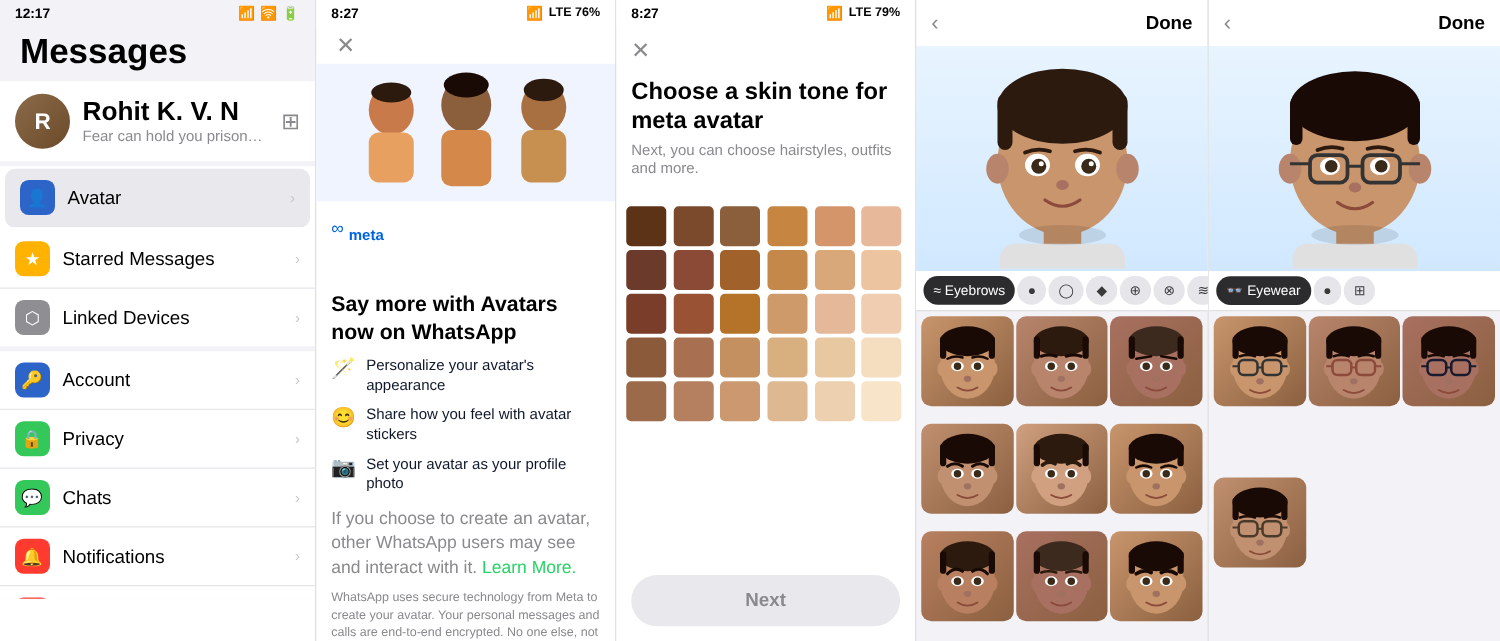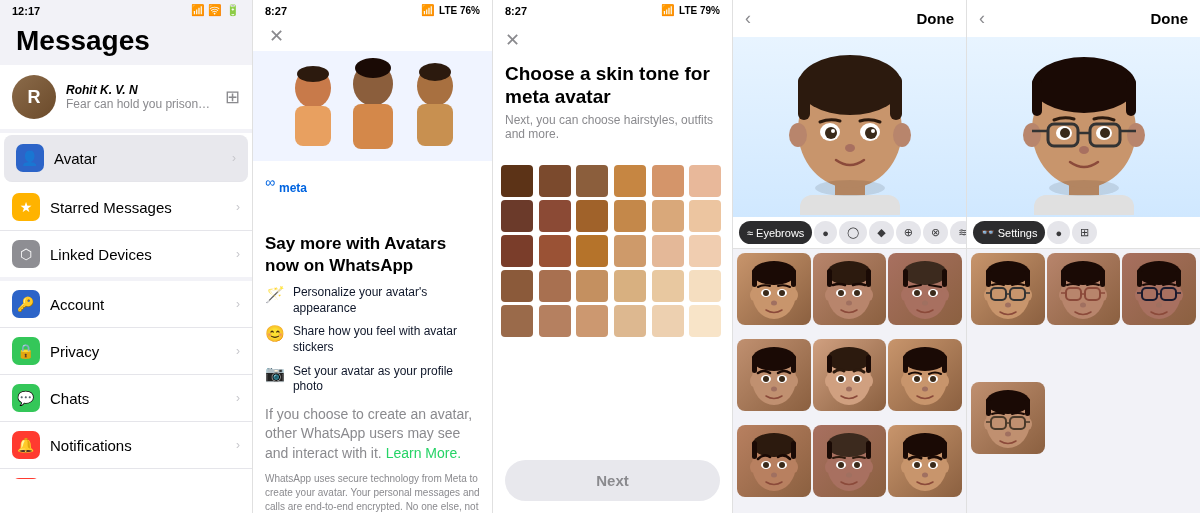--- a/index.html
+++ b/index.html
@@ -72,24 +72,23 @@
       font-weight: 600;
       flex-shrink: 0;
     }
 
     .profile-info {
       flex: 1;
       min-width: 0;
     }
 
     .profile-name {
-      font-size: 12px;
+      font-size: 21px;
       font-weight: 600;
       color: #000;
-      font-style: italic;
     }
 
     .profile-status {
       font-size: 12px;
       color: #8a8a8e;
       white-space: nowrap;
       overflow: hidden;
       text-overflow: ellipsis;
     }
 
@@ -886,21 +885,21 @@
       <ellipse cx="80" cy="110" rx="5" ry="4" fill="#A87060"></ellipse>
 
       <path d="M66 122 Q80 132 94 122" stroke="#8B4A3A" stroke-width="2.5" fill="none" stroke-linecap="round"></path>
       <ellipse cx="80" cy="148" rx="35" ry="8" fill="rgba(0,0,0,0.1)"></ellipse>
     </svg>
   </div>
 
   <div class="tools-strip">
     <div class="tool-chip active">
       <span>👓</span>
-      <span>Settings</span>
+      <span>Eyewear</span>
     </div>
     <div class="tool-chip inactive">
       <span>●</span>
     </div>
     <div class="tool-chip inactive">
       <span>⊞</span>
     </div>
   </div>
 
   <div class="eyebrow-grid" id="eyewear-grid">

